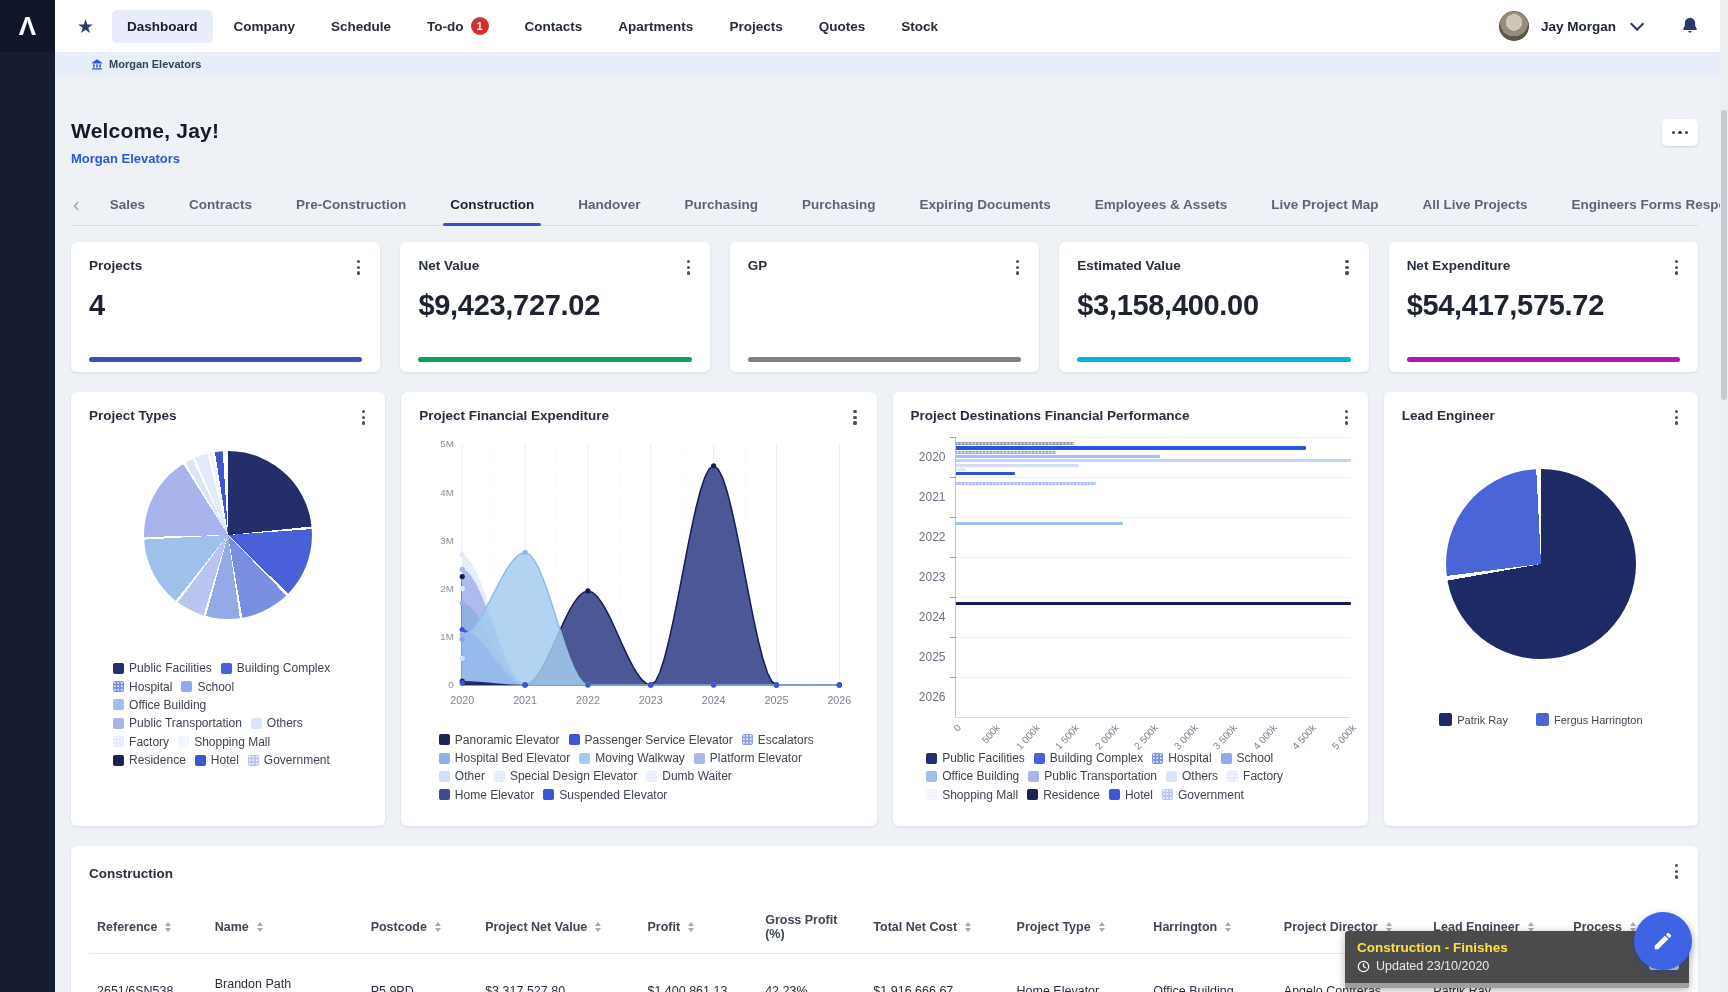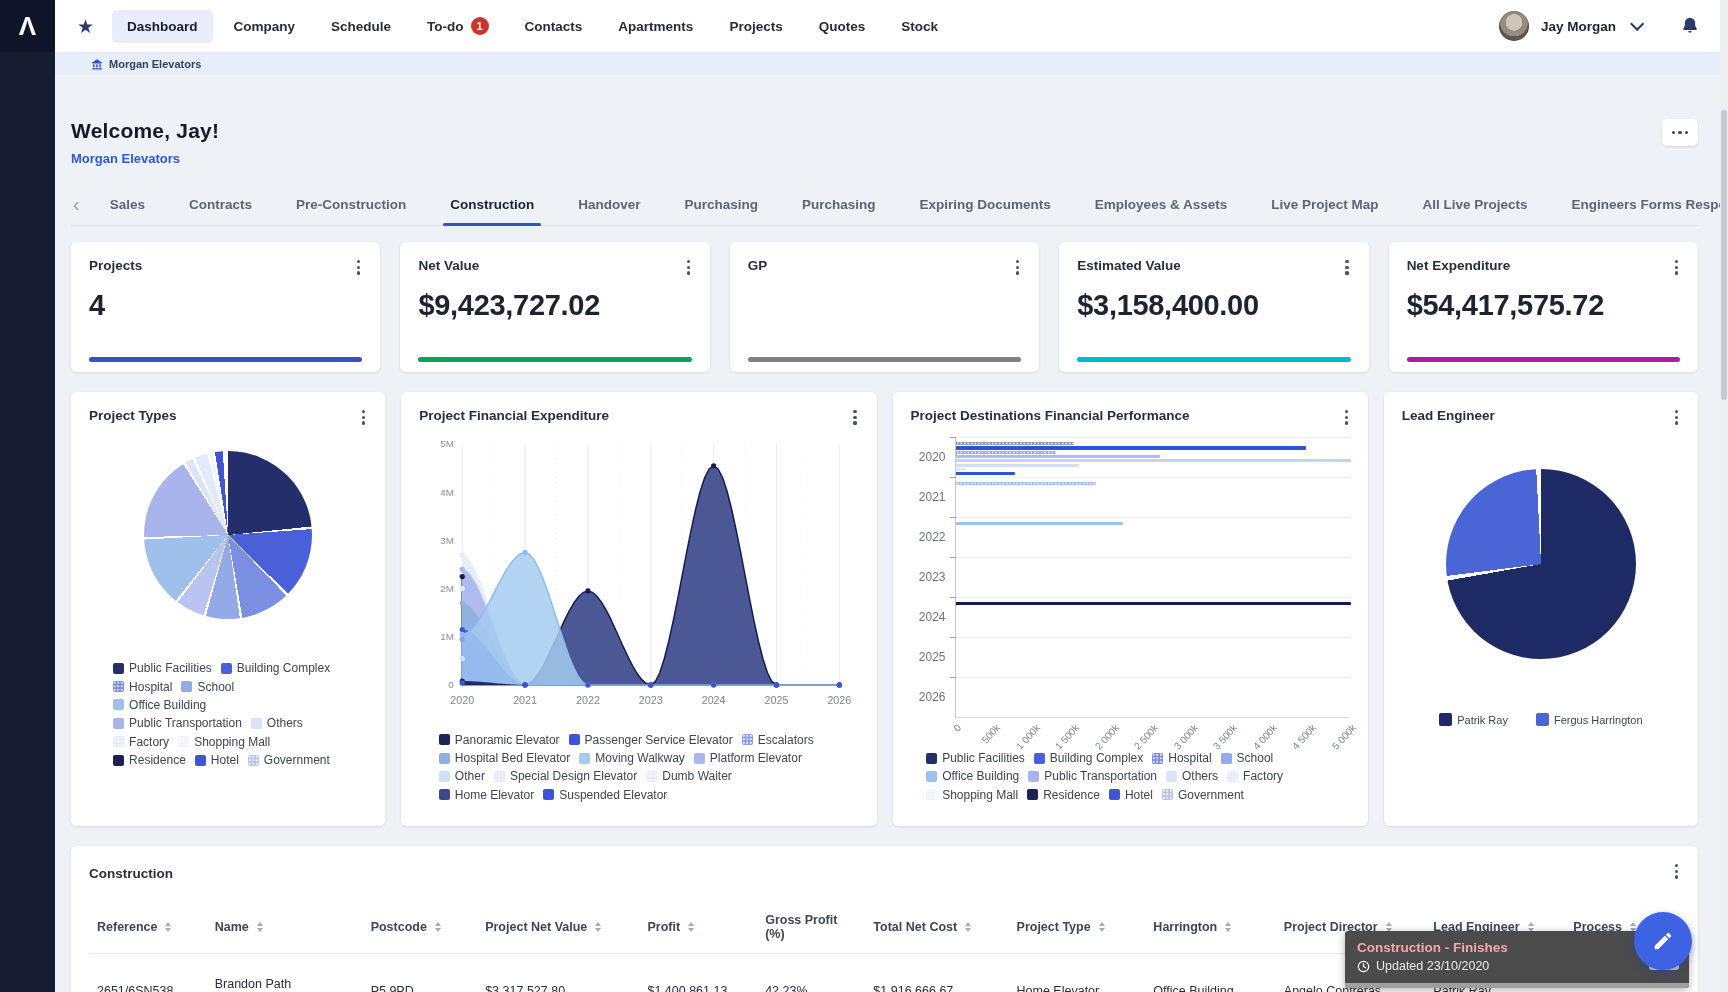--- a/index.html
+++ b/index.html
@@ -98,21 +98,21 @@
   th { text-align:left; font-size:12.5px; font-weight:600; color:#3f4654; padding:10px 8px 12px; cursor:pointer; }
   .th-inner { display:flex; align-items:center; }
   .sort { display:inline-flex; flex-direction:column; gap:2.5px; margin-left:8px; }
   .sort b { width:0; height:0; border-left:3.5px solid transparent; border-right:3.5px solid transparent; display:block; }
   .sort .up { border-bottom:4px solid #a6abb7; }
   .sort .dn { border-top:4px solid #a6abb7; }
   td { font-size:12.5px; color:#272d3c; padding:23px 8px; border-top:1px solid #e6e9ef; }
 
   
   .toast { position:fixed; left:1345px; top:931px; width:344px; height:57px; background:#4b4b4b; border-radius:3px; z-index:50; padding:9px 12px; box-shadow:0 2px 8px rgba(0,0,0,.3); }
-  .toast-title { color:#fca5a5; font-size:13.5px; font-weight:700; }
+  .toast-title { color:#fde047; font-size:13.5px; font-weight:700; }
   .toast-sub { display:flex; align-items:center; gap:6px; margin-top:4px; color:#e9e9e9; font-size:12.5px; }
   .toast-strip { position:absolute; left:0; right:0; bottom:0; height:5px; background:#9f9f9f; border-radius:0 0 3px 3px; }
   .toast-badge { position:absolute; right:10px; top:13px; background:#cfcfcf; color:#4b4b4b; font-size:11px; font-weight:600; border-radius:3px; padding:7px 7px; }
 
   
   .fab { position:fixed; left:1634px; top:912px; width:58px; height:58px; border-radius:50%; background:#3d63e4; border:none; display:flex; align-items:center; justify-content:center; cursor:pointer; box-shadow:0 3px 8px rgba(40,60,160,.4); z-index:60; }
 
   
   .scrollbar { position:fixed; right:0; top:0; width:8px; height:100%; background:#eceef1; z-index:70; }
   .scroll-thumb { position:absolute; right:1px; top:110px; width:6px; height:290px; background:#c7cad1; border-radius:3px; }

